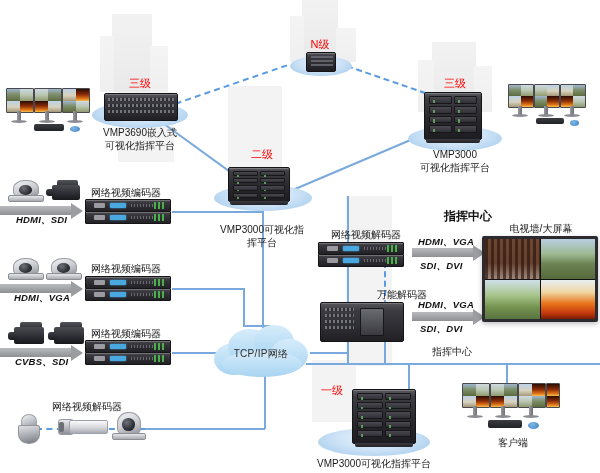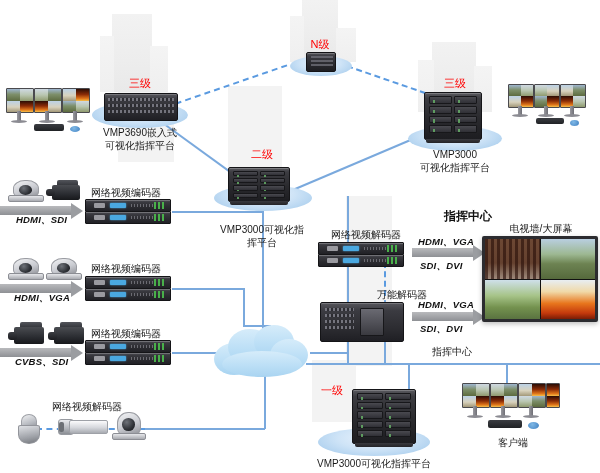--- a/index.html
+++ b/index.html
@@ -428,20 +428,21 @@
       <div class="lens"></div>
       <div class="base"></div>
   </div>
 
   <div class="cloud" style="left:208px;top:325px;width:106px;height:56px;">
     <i style="left:6px;top:18px;width:40px;height:32px;"></i>
     <i style="left:20px;top:4px;width:44px;height:36px;"></i>
     <i style="left:46px;top:0px;width:40px;height:34px;"></i>
     <i style="left:62px;top:14px;width:38px;height:32px;"></i>
     <i style="left:14px;top:26px;width:80px;height:26px;"></i>
+    <div class="lbl" style="left:0;top:22px;width:106px;text-align:center;">TCP/IP网络</div>
   </div>
 
   <div class="hd" style="left:468px;top:208px;">指挥中心</div>
 
   <div class="lbl" style="left:331px;top:228px;">网络视频解码器</div>
   <div class="rack1u" style="left:318px;top:242px;width:86px;height:24px;">
     <div class="u" style="top:0;">
       <div class="led gray" style="left:8px;width:11px;"></div>
       <div class="led blue" style="left:24px;width:16px;"></div>
       <div class="dots" style="left:45px;width:22px;"></div>

